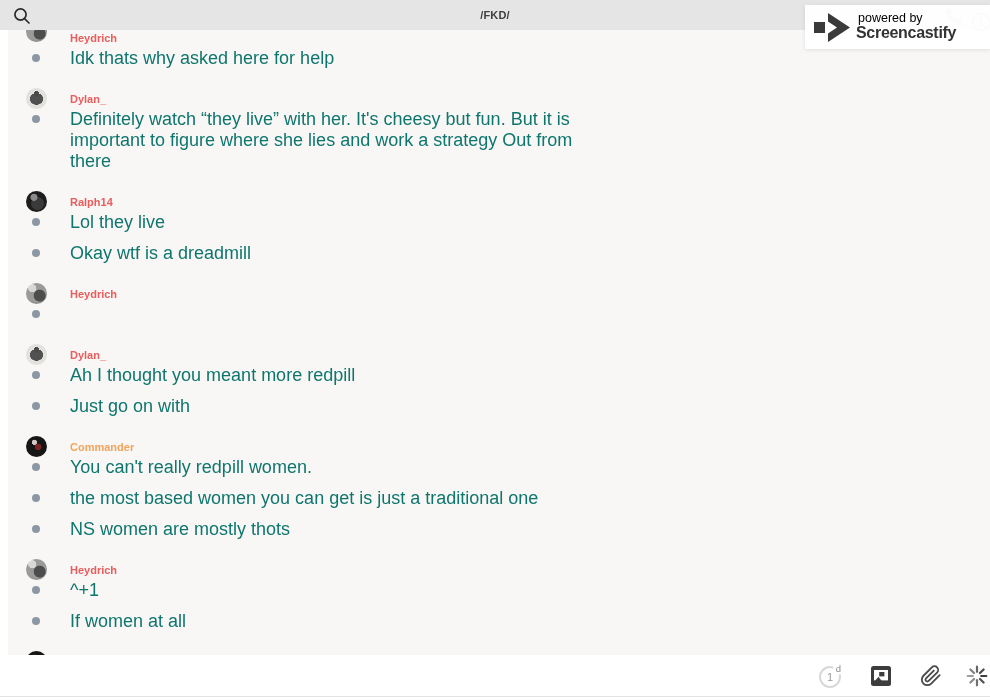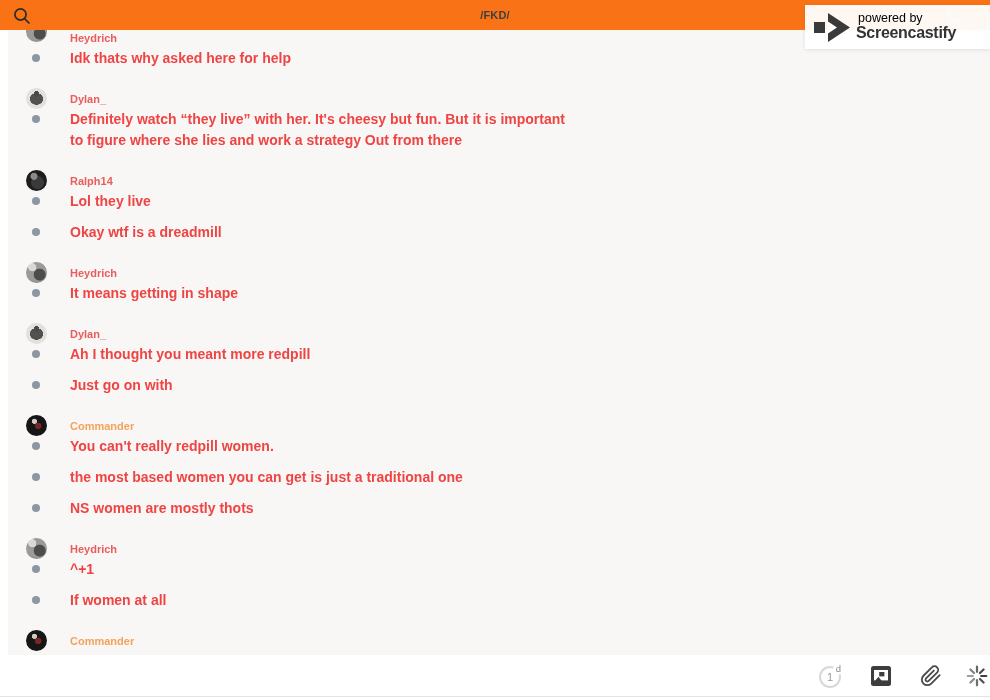--- a/index.html
+++ b/index.html
@@ -5,21 +5,21 @@
   * { box-sizing: border-box; }
   html,body { margin:0; padding:0; }
   body {
     width:990px; height:700px; overflow:hidden; position:relative;
     font-family:"Liberation Sans", sans-serif; background:#ffffff;
   }
 
   
   .header {
     position:absolute; top:0; left:0; width:990px; height:30px;
-    background:#f97316; z-index:5;
+    background:#e5e5e5; z-index:5;
   }
   .search-btn { position:absolute; left:13px; top:7px; width:18px; height:18px; cursor:pointer; }
   .page-title {
     position:absolute; top:9px; left:0; width:100%; text-align:center;
     font-size:11px; font-weight:600; color:#3e3e3e; letter-spacing:.2px;
   }
   .phone-btn { position:absolute; left:944px; top:7px; z-index:7; }
   .info-btn  { position:absolute; left:971px; top:12px; z-index:7; }
 
   
@@ -69,21 +69,21 @@
       radial-gradient(circle at 40% 30%, #cfcac4 0 12%, rgba(0,0,0,0) 15%),
       #161616;
   }
   .username { font-size:11px; font-weight:bold; cursor:pointer; }
   .msg-row { position:relative; padding-left:62px; min-height:21px; }
   .msg-row + .msg-row { margin-top:10px; }
   .dot {
     position:absolute; left:24px; top:6px; width:8px; height:8px;
     border-radius:50%; background:#8b98a3;
   }
-  .msg-text { font-size:14px; line-height:21px; color:#ef4444; max-width:512px;font-weight:bold; }
+  .msg-text { font-size:18px; line-height:21px; color:#0f766e; max-width:512px; }
 
   
   .composer {
     position:absolute; top:655px; left:0; width:990px; height:42px;
     background:#ffffff; border-bottom:1px solid #e3e3e3; z-index:5;
   }
   .composer-input {
     position:absolute; left:63px; top:0; height:42px; width:600px;
     border:none; outline:none; background:transparent;
     font-family:"Liberation Sans", sans-serif;
@@ -169,21 +169,20 @@
           <div class="msg-text">Okay wtf is a dreadmill</div>
         </div>
       </div>
       <div class="group">
         <div class="name-row">
           <span class="avatar av-heydrich"></span>
           <span class="username" style="color: rgb(232, 93, 93);">Heydrich</span>
         </div>
         <div class="msg-row">
           <span class="dot"></span>
-          <div class="msg-text">It means getting in shape</div>
         </div>
       </div>
       <div class="group">
         <div class="name-row">
           <span class="avatar av-dylan"></span>
           <span class="username" style="color: rgb(232, 93, 93);">Dylan_</span>
         </div>
         <div class="msg-row">
           <span class="dot"></span>
           <div class="msg-text">Ah I thought you meant more redpill</div>

